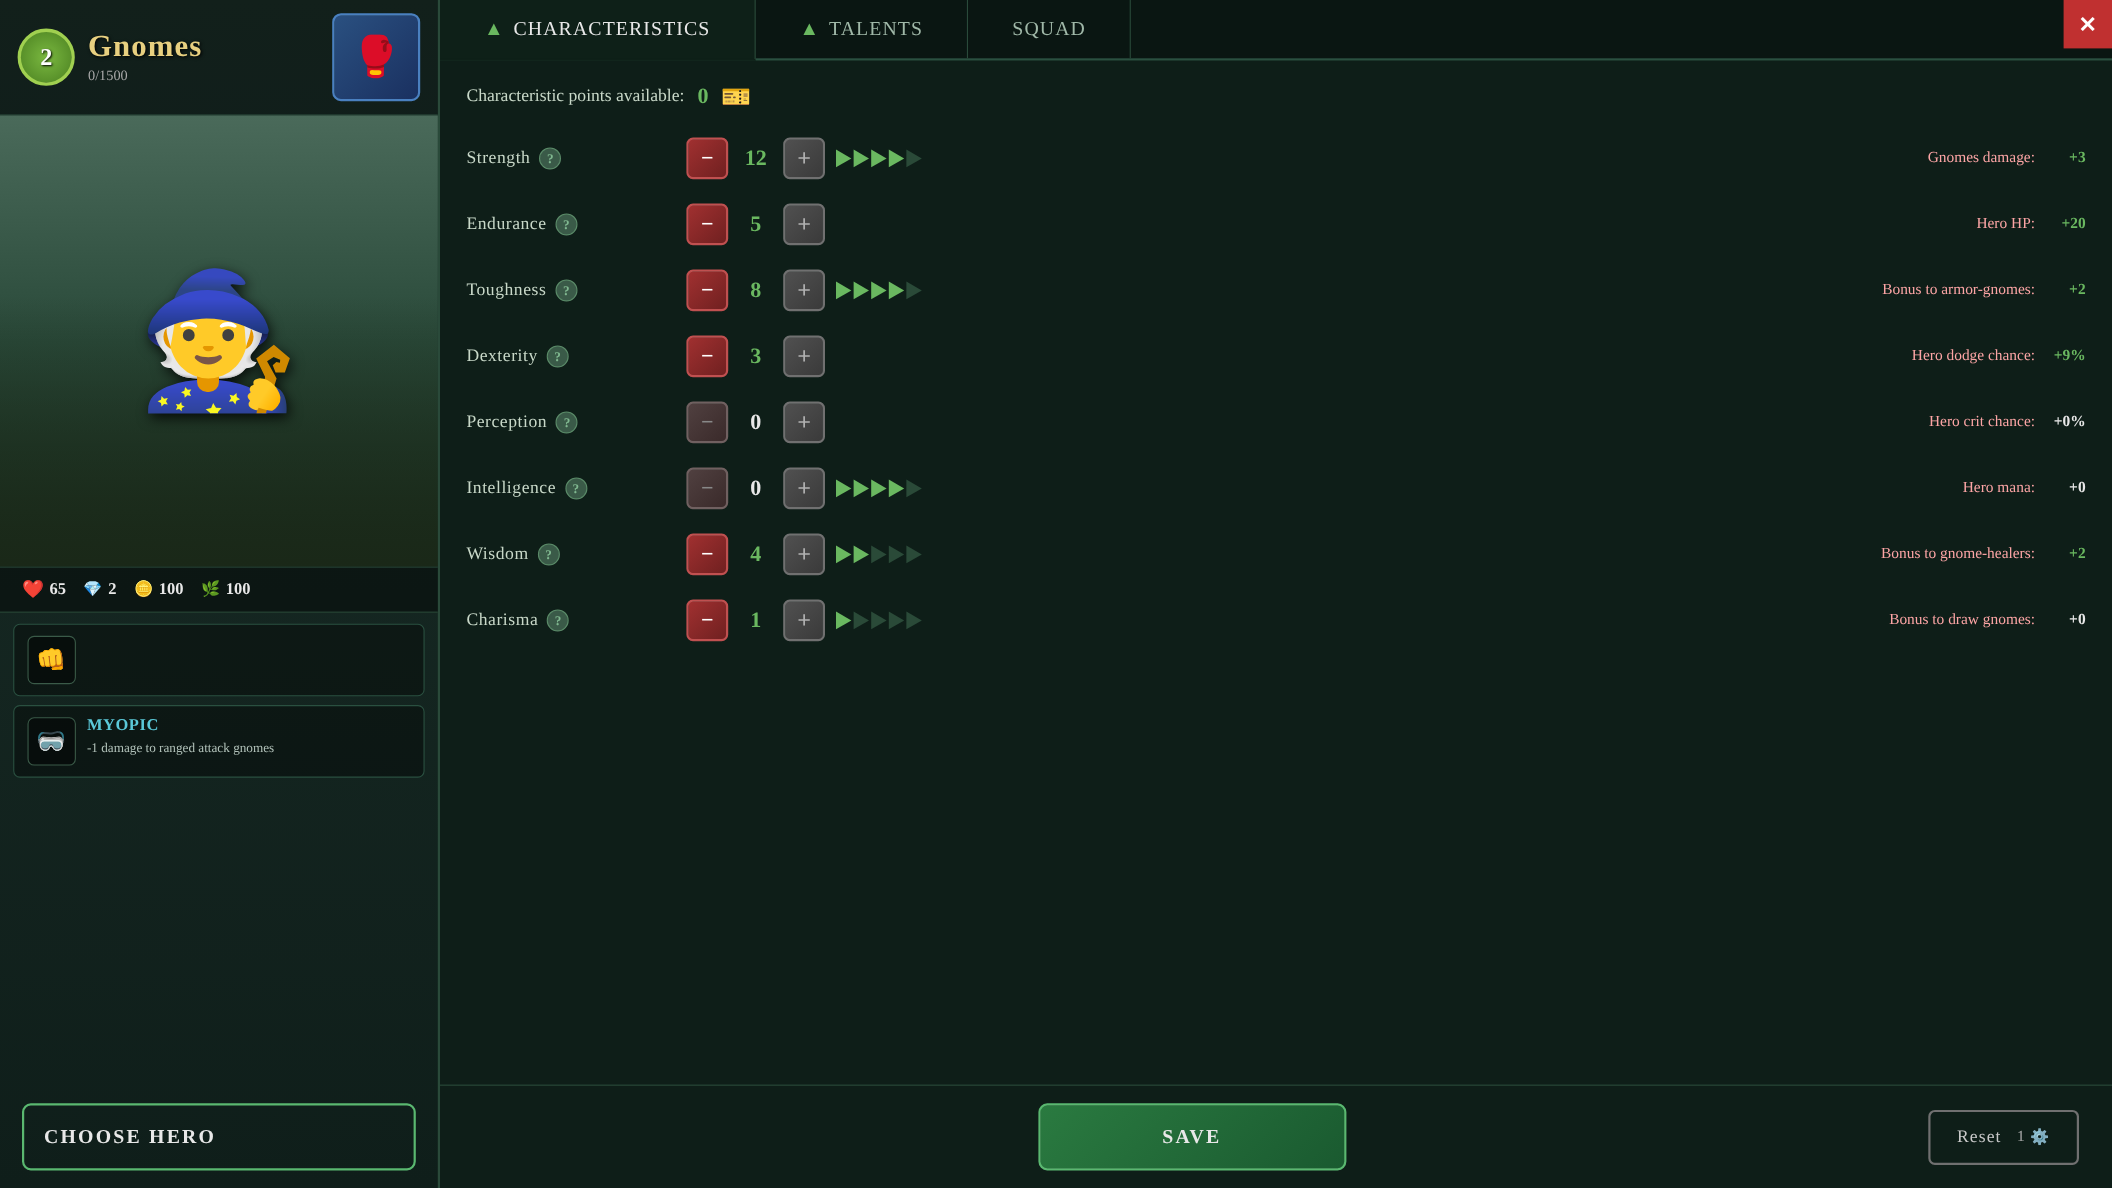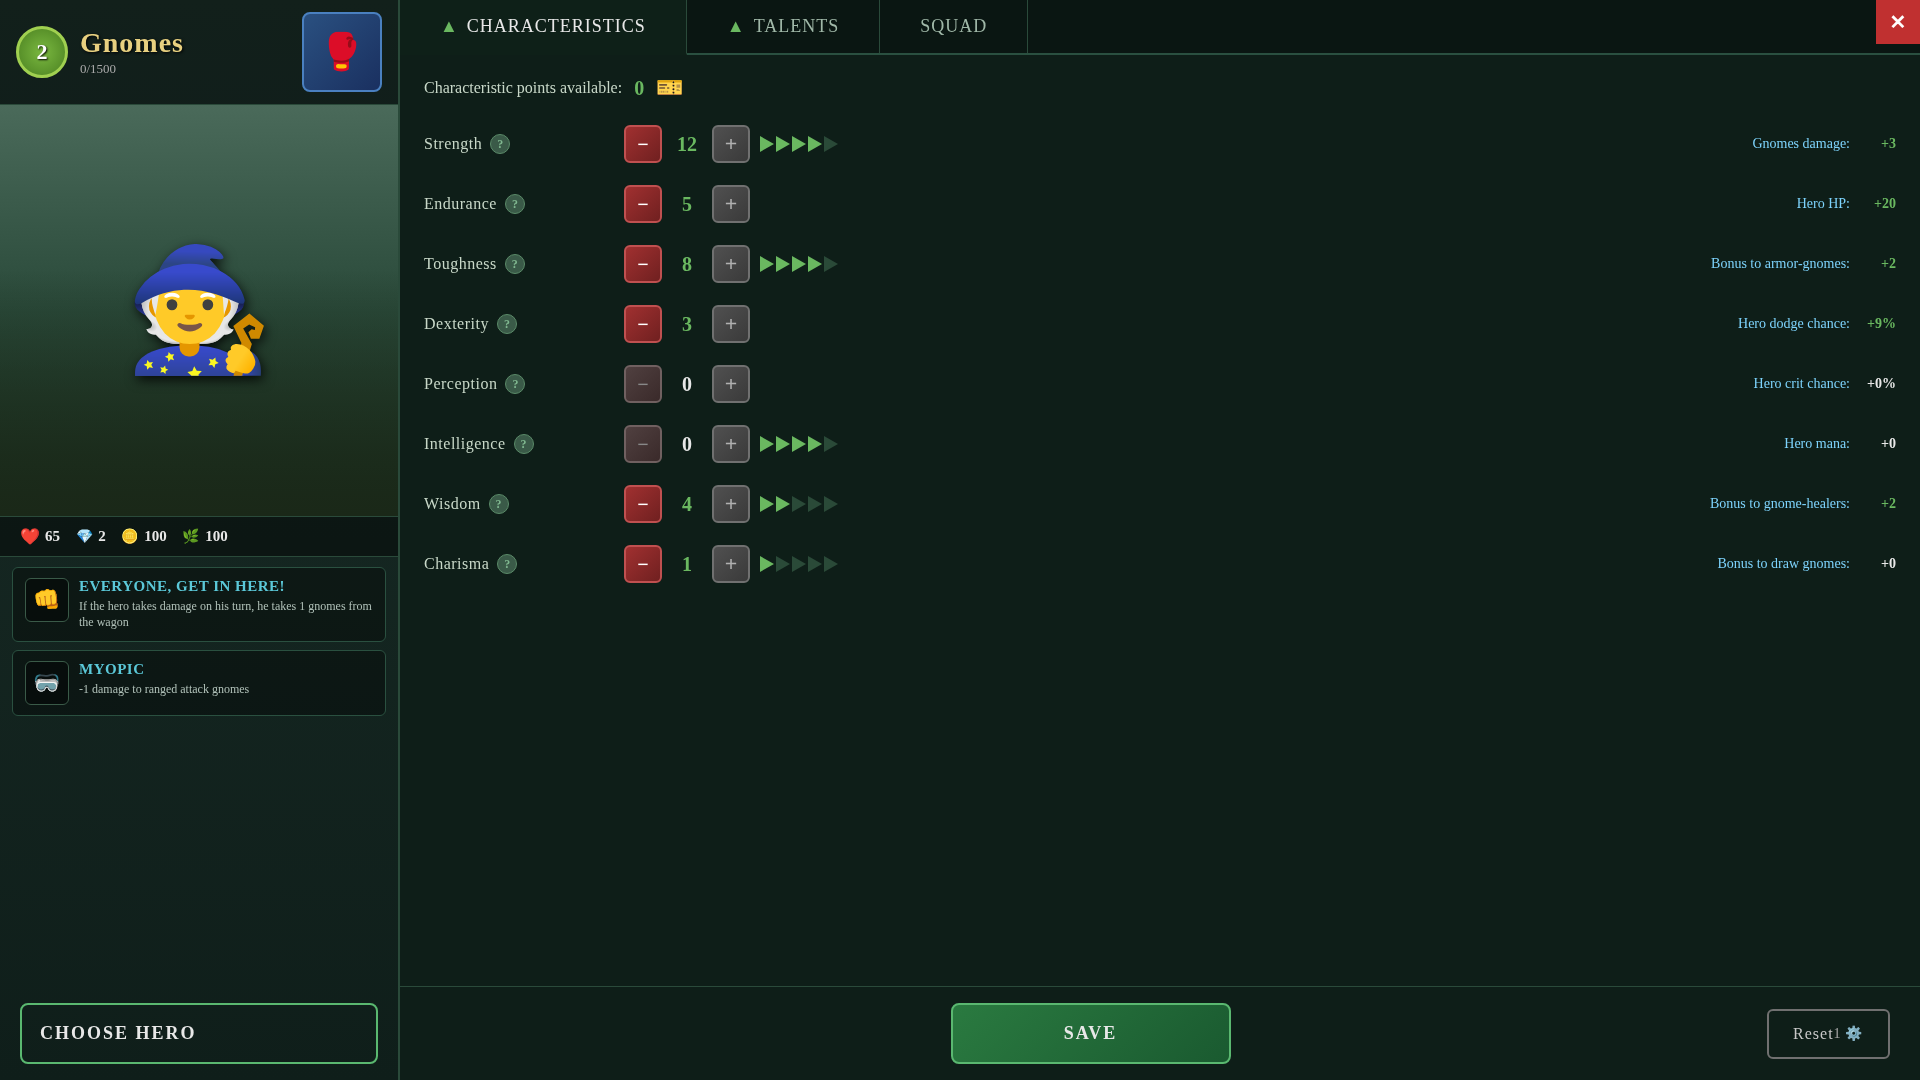--- a/index.html
+++ b/index.html
@@ -373,21 +373,21 @@
       margin-left: auto;
       display: flex;
       align-items: center;
       gap: 6px;
       min-width: 260px;
       justify-content: flex-end;
     }
 
     .bonus-label {
       font-size: 14px;
-      color: #7dd3fc;
+      color: #fca5a5;
       text-align: right;
       font-family: 'Georgia', serif;
     }
 
     .bonus-value {
       font-size: 14px;
       font-weight: bold;
       min-width: 40px;
       text-align: right;
     }
@@ -425,21 +425,21 @@
       margin-left: auto;
       padding: 14px 24px;
       background: transparent;
       border: 2px solid #707070;
       border-radius: 6px;
       color: #c8c8c8;
       font-size: 16px;
       font-family: 'Georgia', serif;
       cursor: pointer;
       display: flex;
-      gap: 0;
+      gap: 14px;
       letter-spacing: 1px;
     }
 
     .reset-count {
       display: flex;
       align-items: center;
       gap: 4px;
       font-size: 14px;
       color: #aaa;
     }
@@ -491,24 +491,20 @@
     </div>
     <div class="stat-item">
       <span class="stat-icon-wood">🌿</span>
       <span>100</span>
     </div>
   </div>
 
   <div class="traits-area">
     <div class="trait-card">
       <div class="trait-icon">👊</div>
-      <div>
-        <div class="trait-title">Everyone, get in here!</div>
-        <div class="trait-desc">If the hero takes damage on his turn, he takes 1 gnomes from the wagon</div>
-      </div>
     </div>
     <div class="trait-card">
       <div class="trait-icon">🥽</div>
       <div>
         <div class="trait-title">Myopic</div>
         <div class="trait-desc">-1 damage to ranged attack gnomes</div>
       </div>
     </div>
   </div>
 

